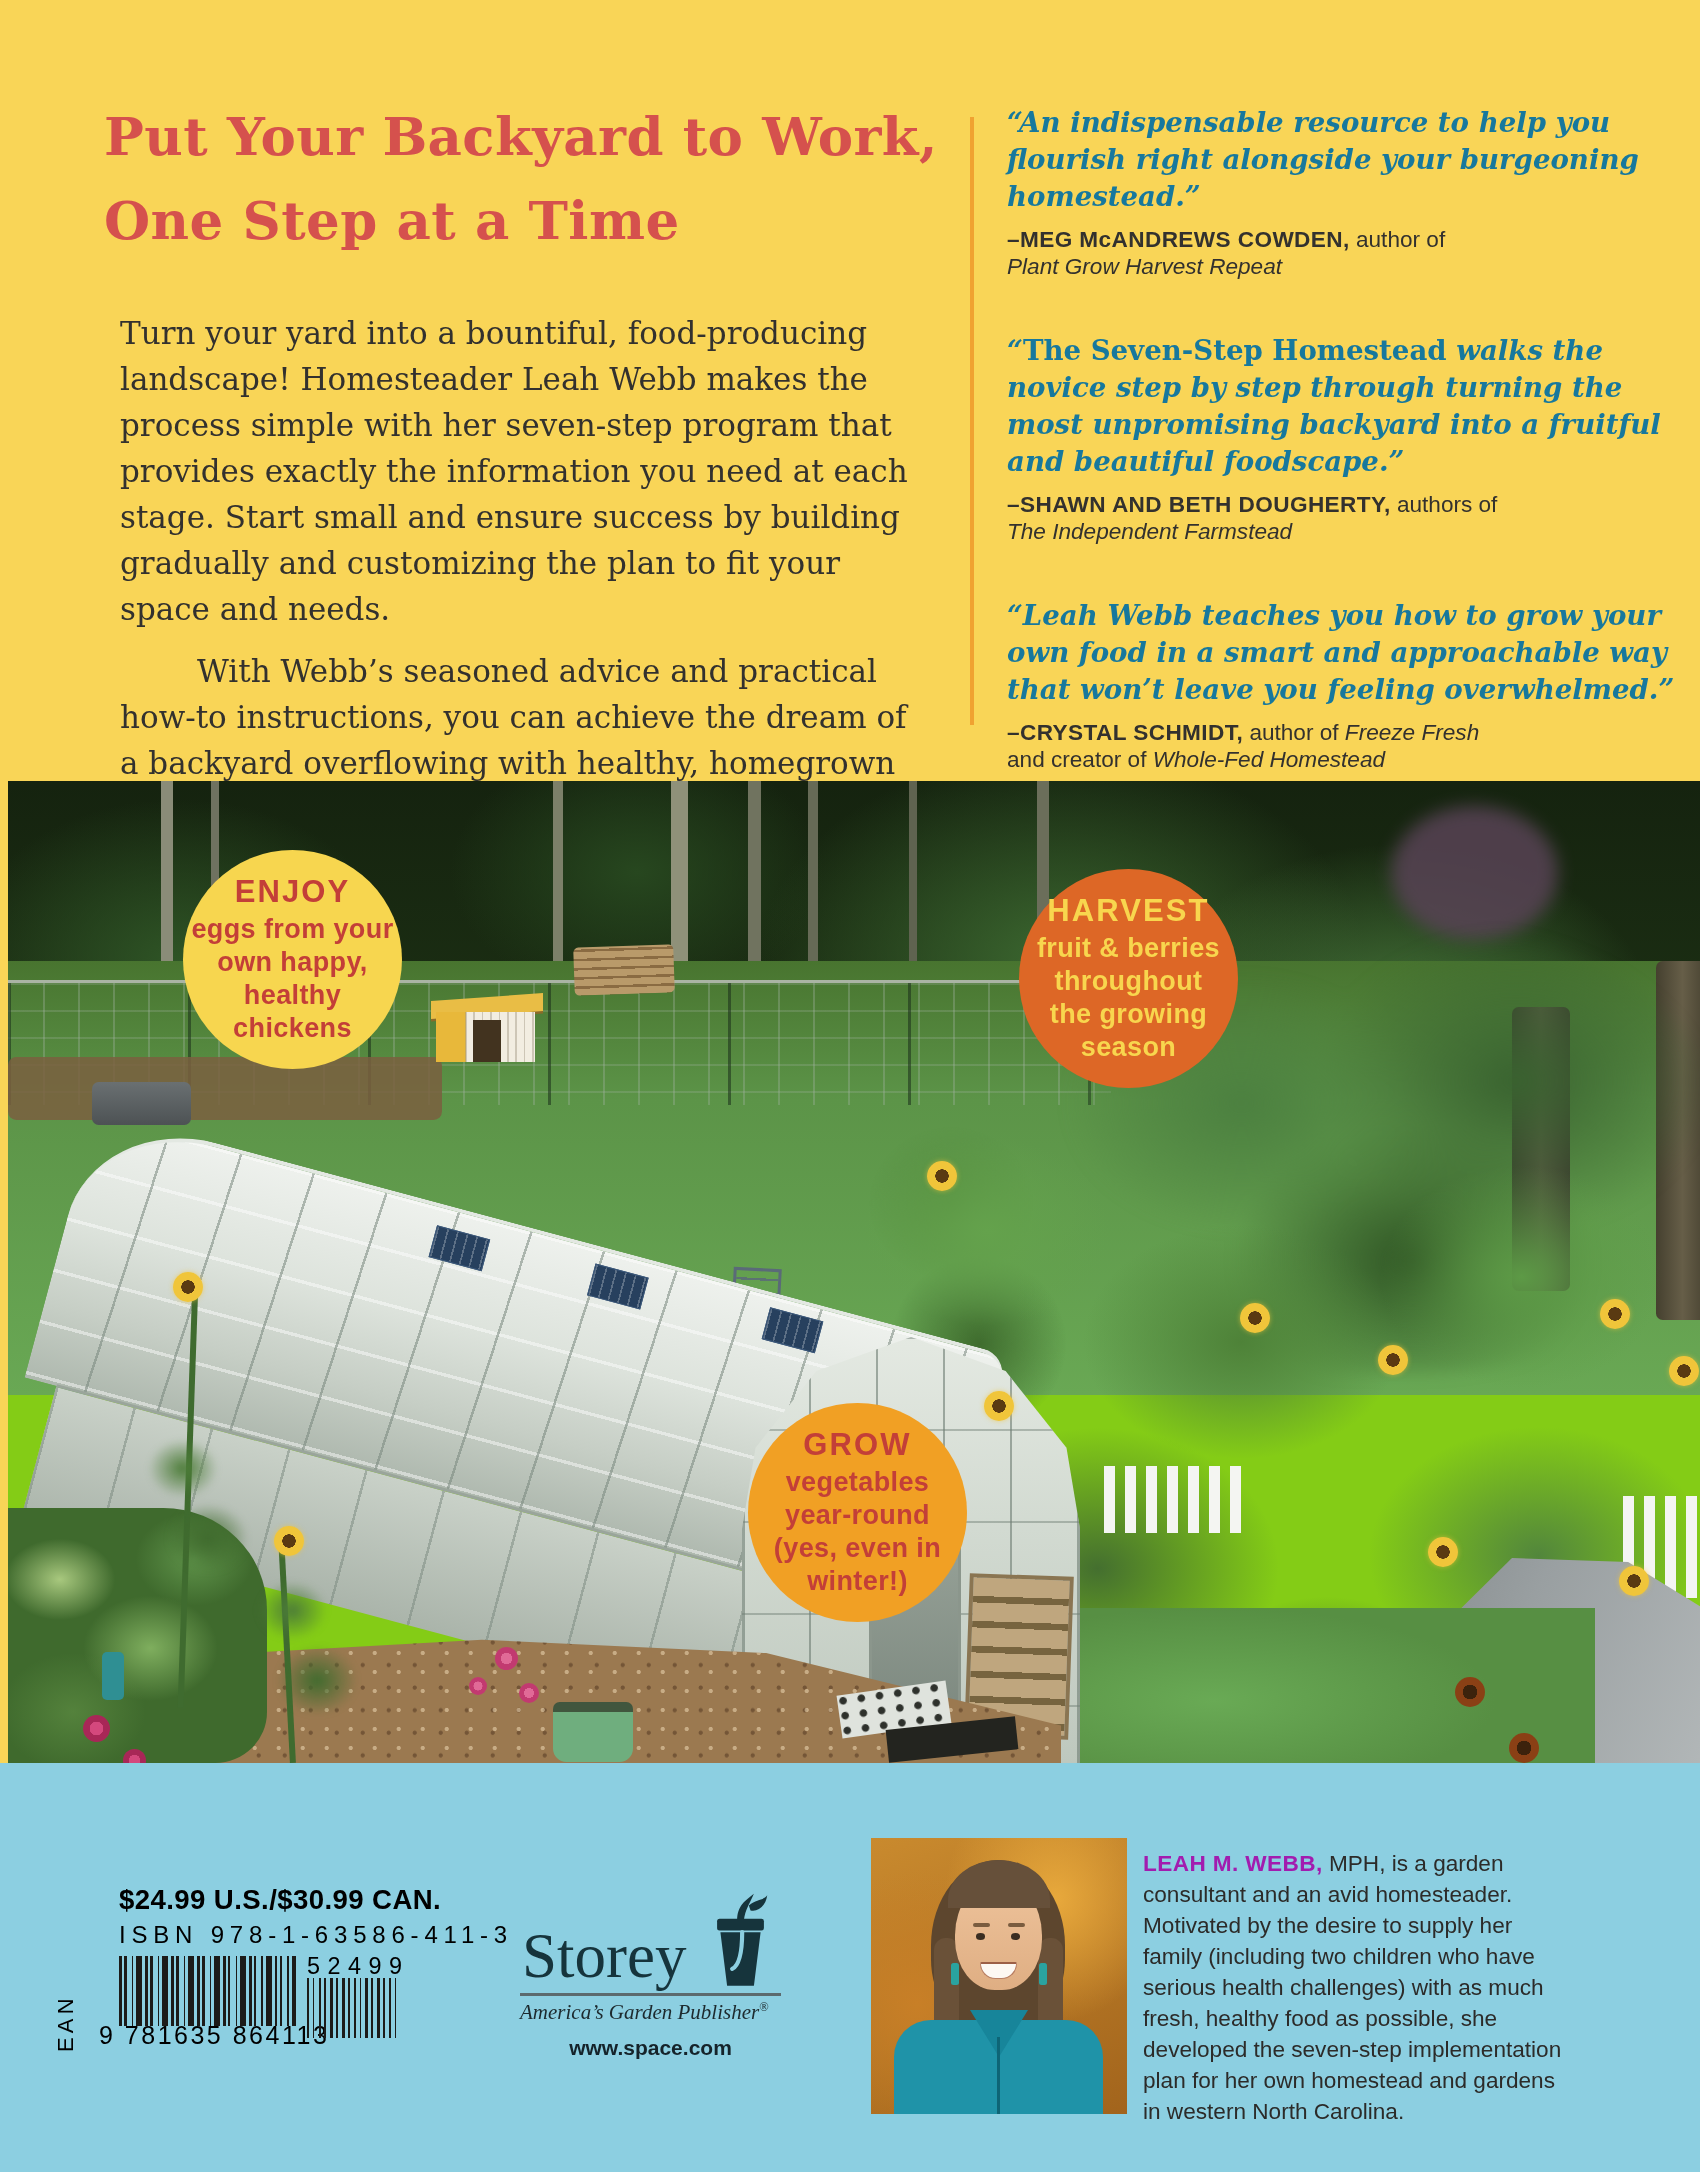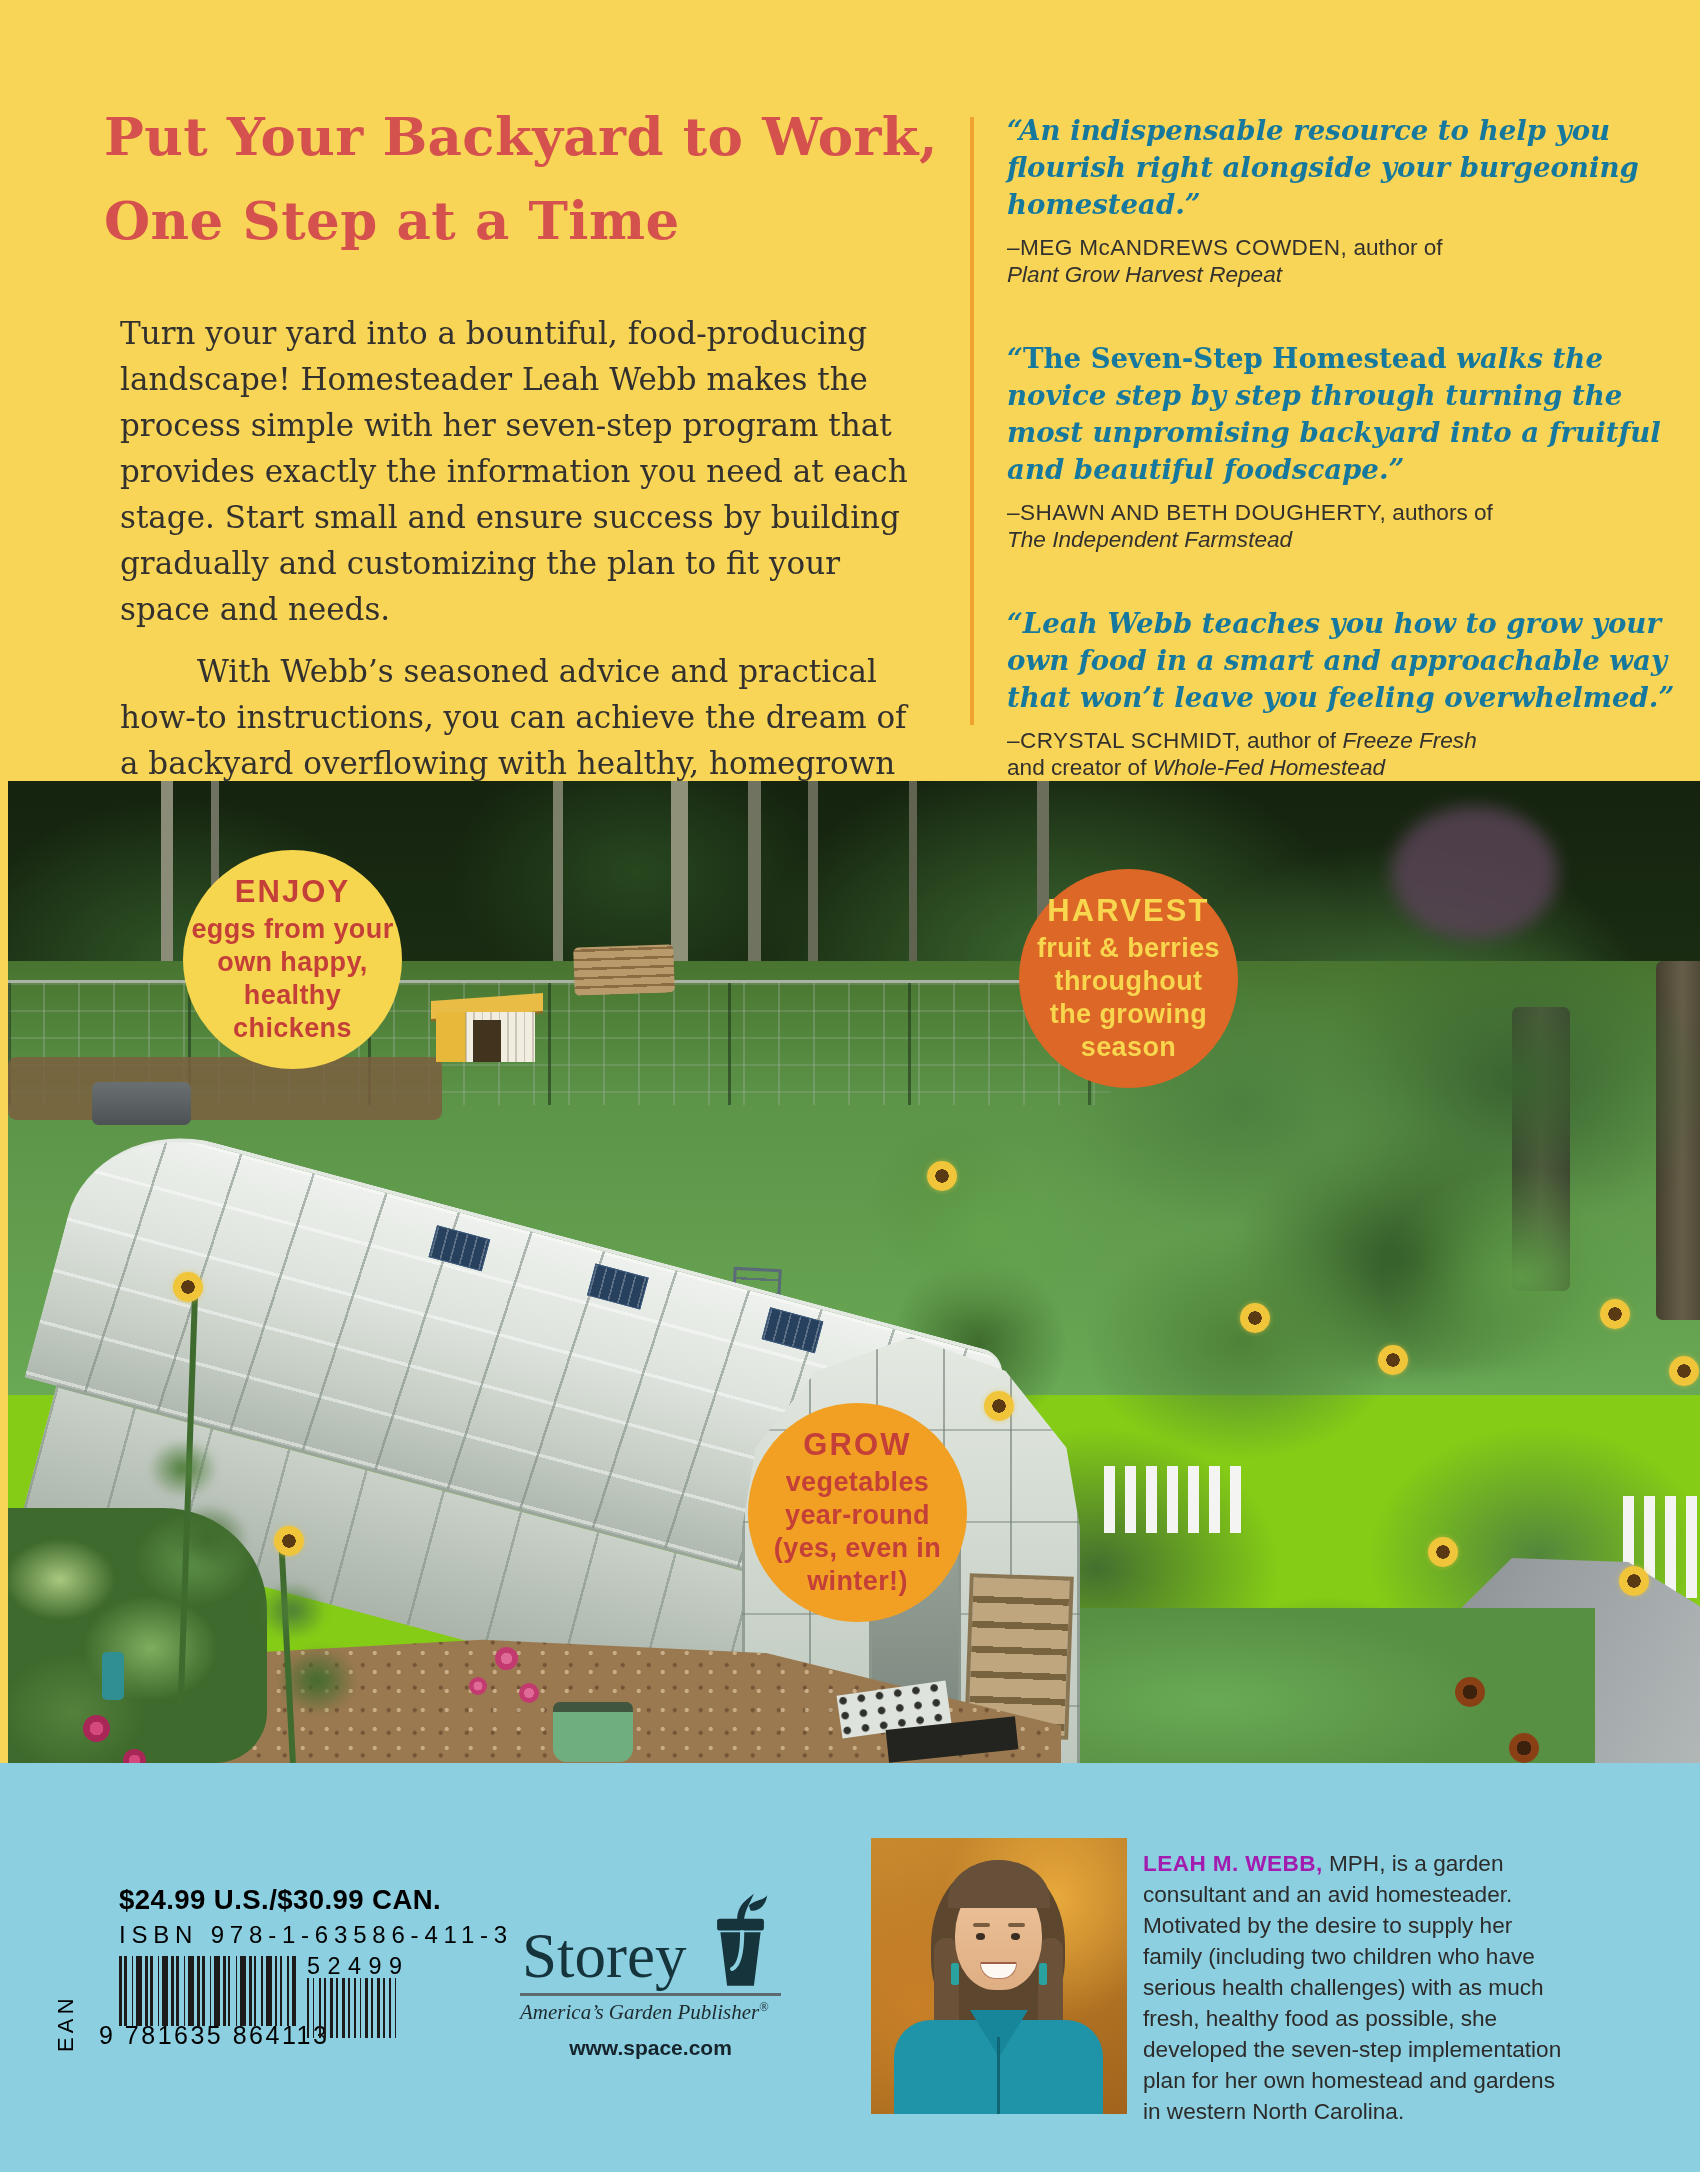--- a/index.html
+++ b/index.html
@@ -7,27 +7,27 @@
   .cover *{position:absolute;box-sizing:border-box;}
 
   
   .top-panel{left:0;top:0;width:1700px;height:781px;background:#f9d557;}
   .headline{left:104px;top:94px;width:886px;margin:0;font-family:"DejaVu Serif",serif;font-weight:bold;
             font-size:53px;line-height:84px;color:#d5514d;white-space:pre-line;letter-spacing:0.4px;}
   .intro{left:104px;top:294px;width:827px;font-family:"DejaVu Serif",serif;font-size:31px;line-height:46px;color:#33312e;}
   .intro p{position:static;margin:16px;}
   .intro p.indent{text-indent:77px;}
   .divider{left:970px;top:117px;width:4.2px;height:608px;background:#f0a231;}
-  .quotes{left:1007px;top:112px;width:675px;}
+  .quotes{left:1007px;top:104px;width:675px;}
   .quote-block{position:static;display:block;margin:0 0 52px 0;}
   .quote-text{position:static;font-family:"DejaVu Serif",serif;font-style:italic;font-weight:bold;
               font-size:27.6px;line-height:37px;color:#17789d;}
   .quote-text .roman{position:static;font-style:normal;}
   .attr{position:static;margin-top:11px;font-size:22.6px;line-height:27px;color:#33312e;}
-  .attr .attr-name{position:static;font-weight:normal;letter-spacing:0.4px;}
+  .attr .attr-name{position:static;font-weight:bold;letter-spacing:0.4px;}
   .attr span{position:static;}
   .attr .book-title{position:static;font-style:italic;}
 
   
   .photo{left:8px;top:781px;width:1700px;height:982px;overflow:hidden;background:#84cc16;}
   .forest{left:0;top:0;width:1700px;height:568px;background:
     radial-gradient(359px 251px at 82% 42%,#46763a 0%,rgba(70,118,58,0) 70%),
     radial-gradient(434px 301px at 62% 32%,#3c6830 0%,rgba(60,104,48,0) 70%),
     radial-gradient(317px 234px at 10% 32%,#2f5526 0%,rgba(47,85,38,0) 70%),
     radial-gradient(267px 184px at 37% 16%,#27471f 0%,rgba(39,71,31,0) 70%),

